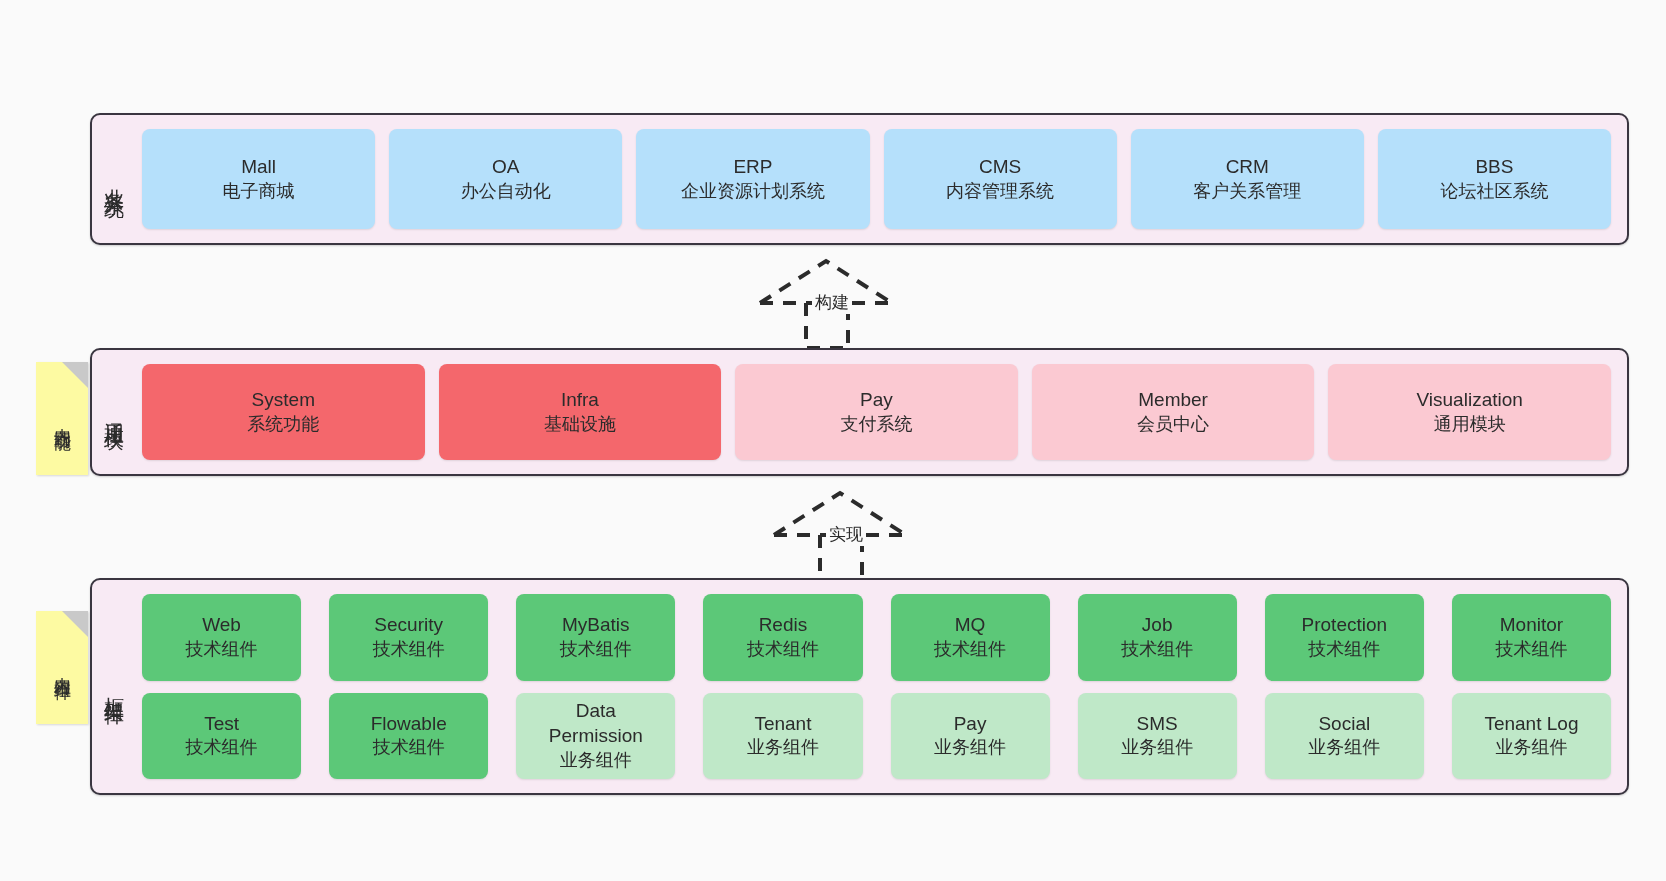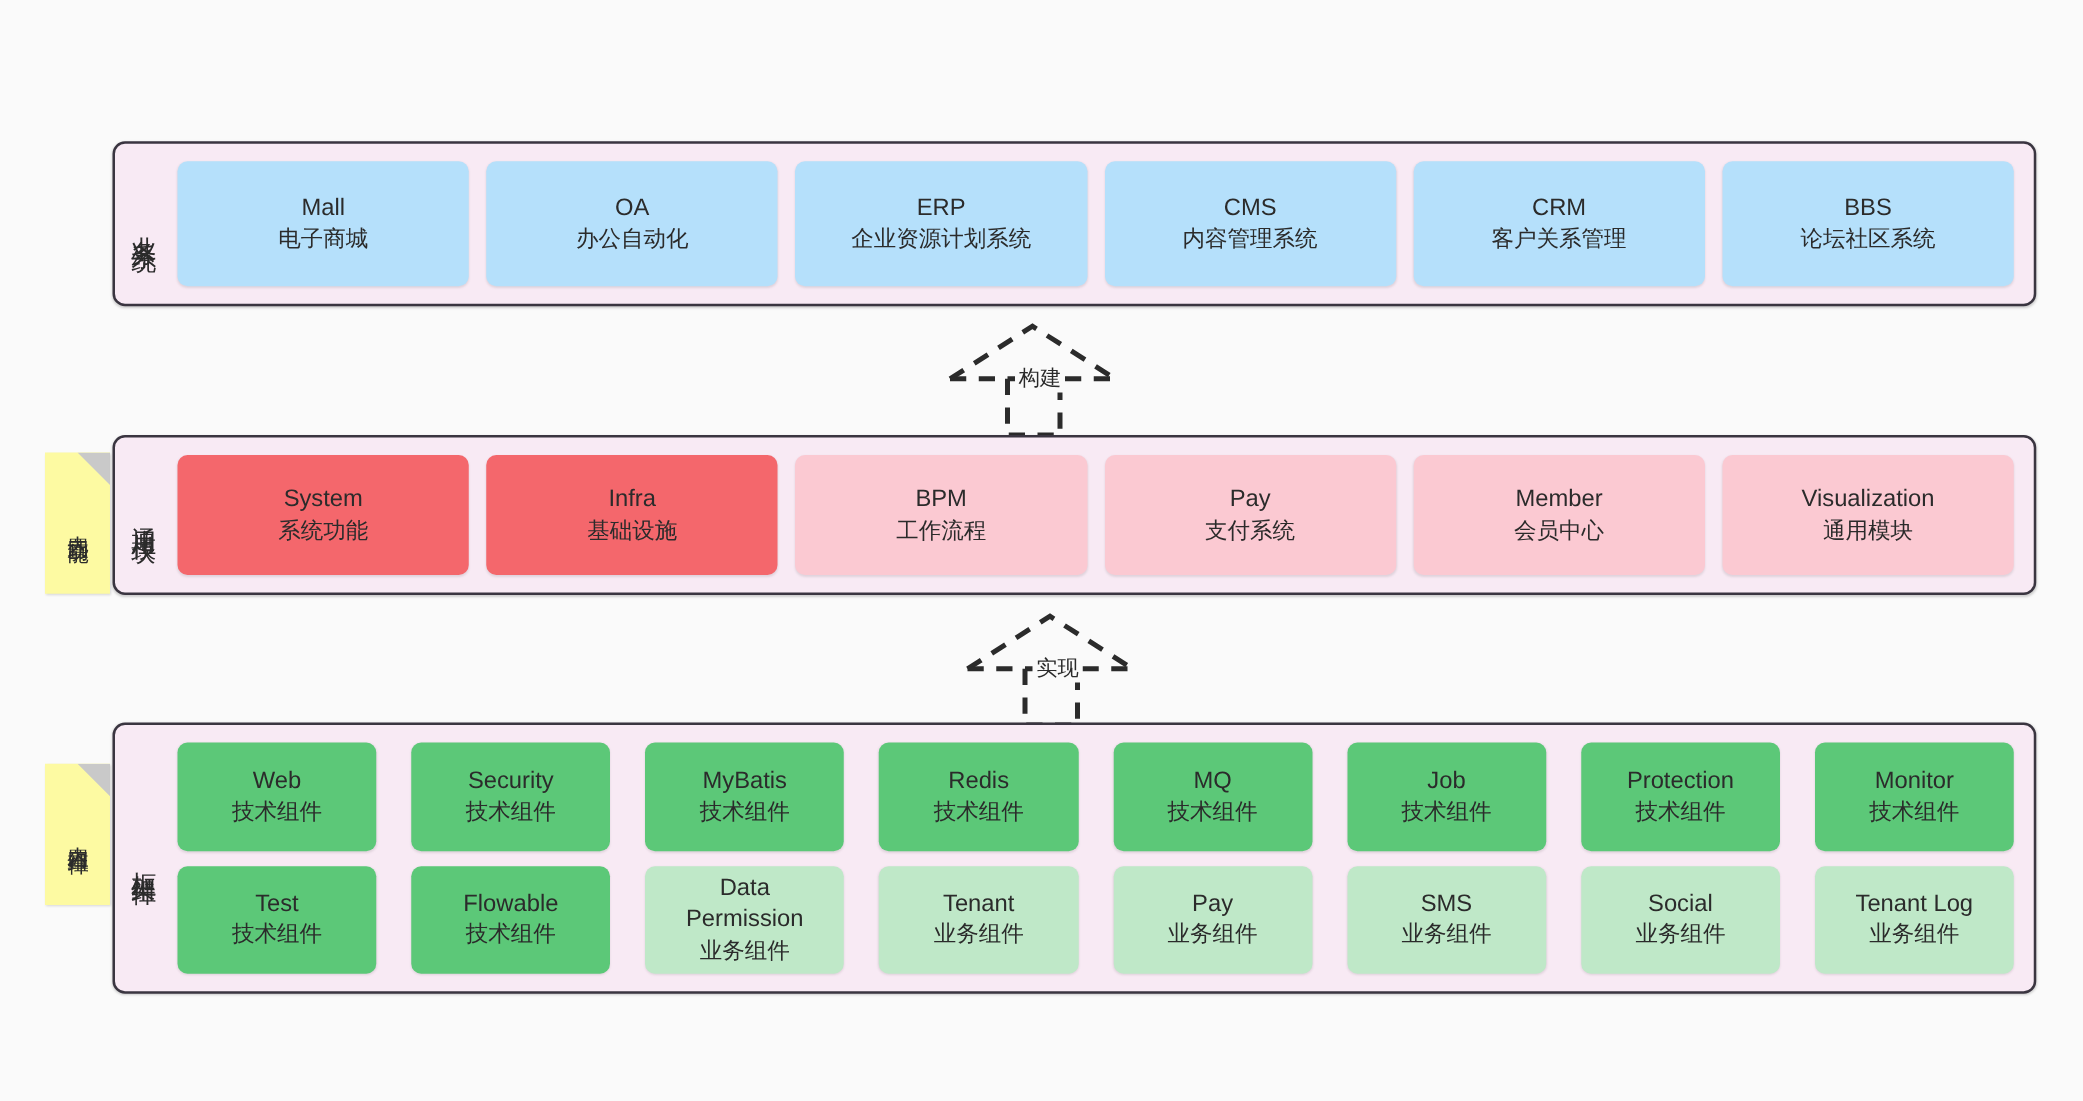--- a/index.html
+++ b/index.html
@@ -183,24 +183,20 @@
     <div class="card c-red">
       <span class="t1">System</span>
       <span class="t2">系统功能</span>
     </div>
 
     <div class="card c-red">
       <span class="t1">Infra</span>
       <span class="t2">基础设施</span>
     </div>
 
-    <div class="card c-pink">
-      <span class="t1">BPM</span>
-      <span class="t2">工作流程</span>
-    </div>
 
     <div class="card c-pink">
       <span class="t1">Pay</span>
       <span class="t2">支付系统</span>
     </div>
 
     <div class="card c-pink">
       <span class="t1">Member</span>
       <span class="t2">会员中心</span>
     </div>

